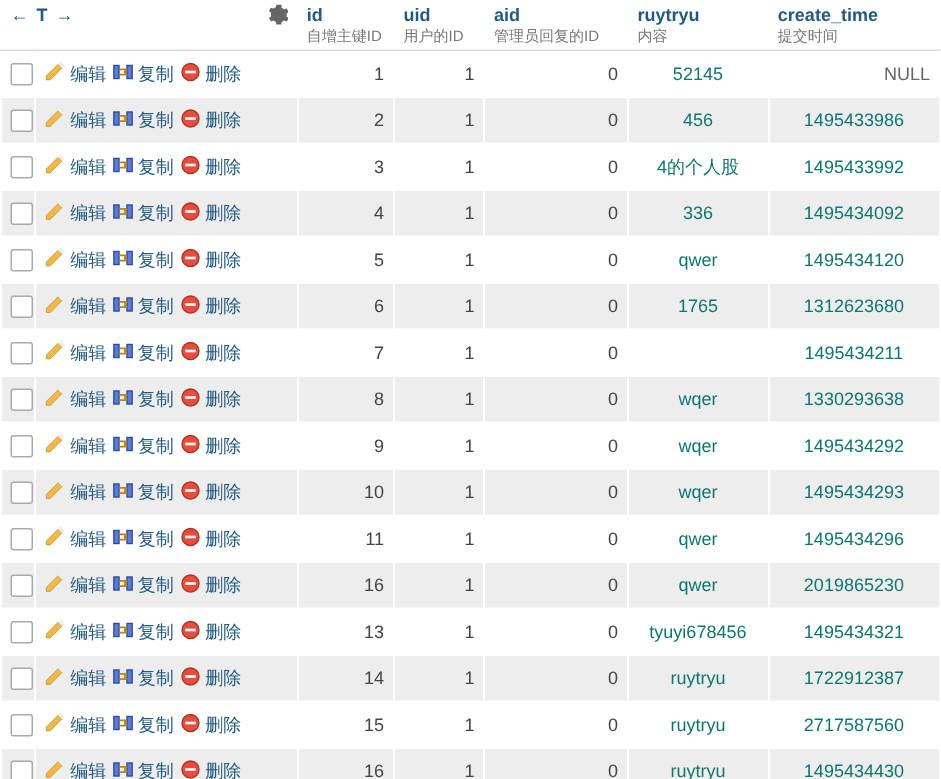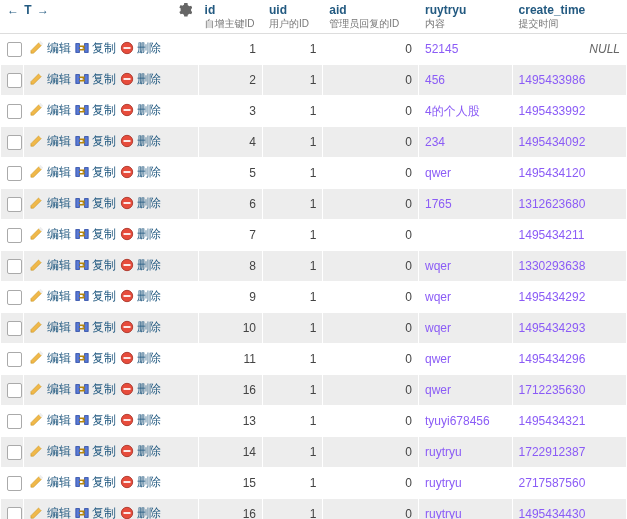--- a/index.html
+++ b/index.html
@@ -45,26 +45,26 @@
 .nav-cell {
   color: #555;
 }
 .gear {
   color: #555;
   display: inline-block;
 }
 tbody tr.odd td { background: #fff; }
 tbody tr.even td { background: #ededed; }
 td.num { text-align: right; color: #444; }
-td.txt { text-align: left; color: #8b5cf6; }
-.null { font-style: italic; color: #666; text-align: right;}
+td.txt { text-align: center; color: #0f766e; }
+.null { color: #666; text-align: right;}
 .act {
   color: #235a81;
   display: inline-flex;
-  align-items: center;
+  align-items: flex-start;
   gap: 3px;
   margin-right: 4px;
   cursor: pointer;
 }
 .cb {
   width: 13px;
   height: 13px;
   border: 1px solid #aaa;
   border-radius: 2px;
   background: #fff;
@@ -220,21 +220,21 @@
               </svg>
             </span>复制</span><span class="act"><span>
               <svg width="14" height="14" viewBox="0 0 16 16">
                 <circle cx="8" cy="8" r="6.5" fill="#e74c3c" stroke="#a93226"></circle>
                 <rect x="4" y="7" width="8" height="2" fill="#fff"></rect>
               </svg>
             </span>删除</span></td>
         <td class="num">4</td>
         <td class="num">1</td>
         <td class="num">0</td>
-        <td class="txt">234</td>
+        <td class="txt">336</td>
         <td class="txt">1495434092</td>
       </tr>
       <tr class="odd">
         <td><span class="cb"></span></td>
         <td><span class="act"><span>
               <svg width="14" height="14" viewBox="0 0 16 16">
                 <path fill="#f0b84a" stroke="#b8860b" stroke-width="0.5" d="M1 11l9-9 3 3-9 9H1v-3z"></path>
                 <path fill="#eee" d="M10 2l3 3 1-1a1 1 0 000-2l-1-1a1 1 0 00-2 0l-1 1z"></path>
               </svg>
             </span>编辑</span><span class="act"><span>
@@ -421,21 +421,21 @@
             </span>复制</span><span class="act"><span>
               <svg width="14" height="14" viewBox="0 0 16 16">
                 <circle cx="8" cy="8" r="6.5" fill="#e74c3c" stroke="#a93226"></circle>
                 <rect x="4" y="7" width="8" height="2" fill="#fff"></rect>
               </svg>
             </span>删除</span></td>
         <td class="num">16</td>
         <td class="num">1</td>
         <td class="num">0</td>
         <td class="txt">qwer</td>
-        <td class="txt">1712235630</td>
+        <td class="txt">2019865230</td>
       </tr>
       <tr class="odd">
         <td><span class="cb"></span></td>
         <td><span class="act"><span>
               <svg width="14" height="14" viewBox="0 0 16 16">
                 <path fill="#f0b84a" stroke="#b8860b" stroke-width="0.5" d="M1 11l9-9 3 3-9 9H1v-3z"></path>
                 <path fill="#eee" d="M10 2l3 3 1-1a1 1 0 000-2l-1-1a1 1 0 00-2 0l-1 1z"></path>
               </svg>
             </span>编辑</span><span class="act"><span>
               <svg width="14" height="14" viewBox="0 0 16 16">

